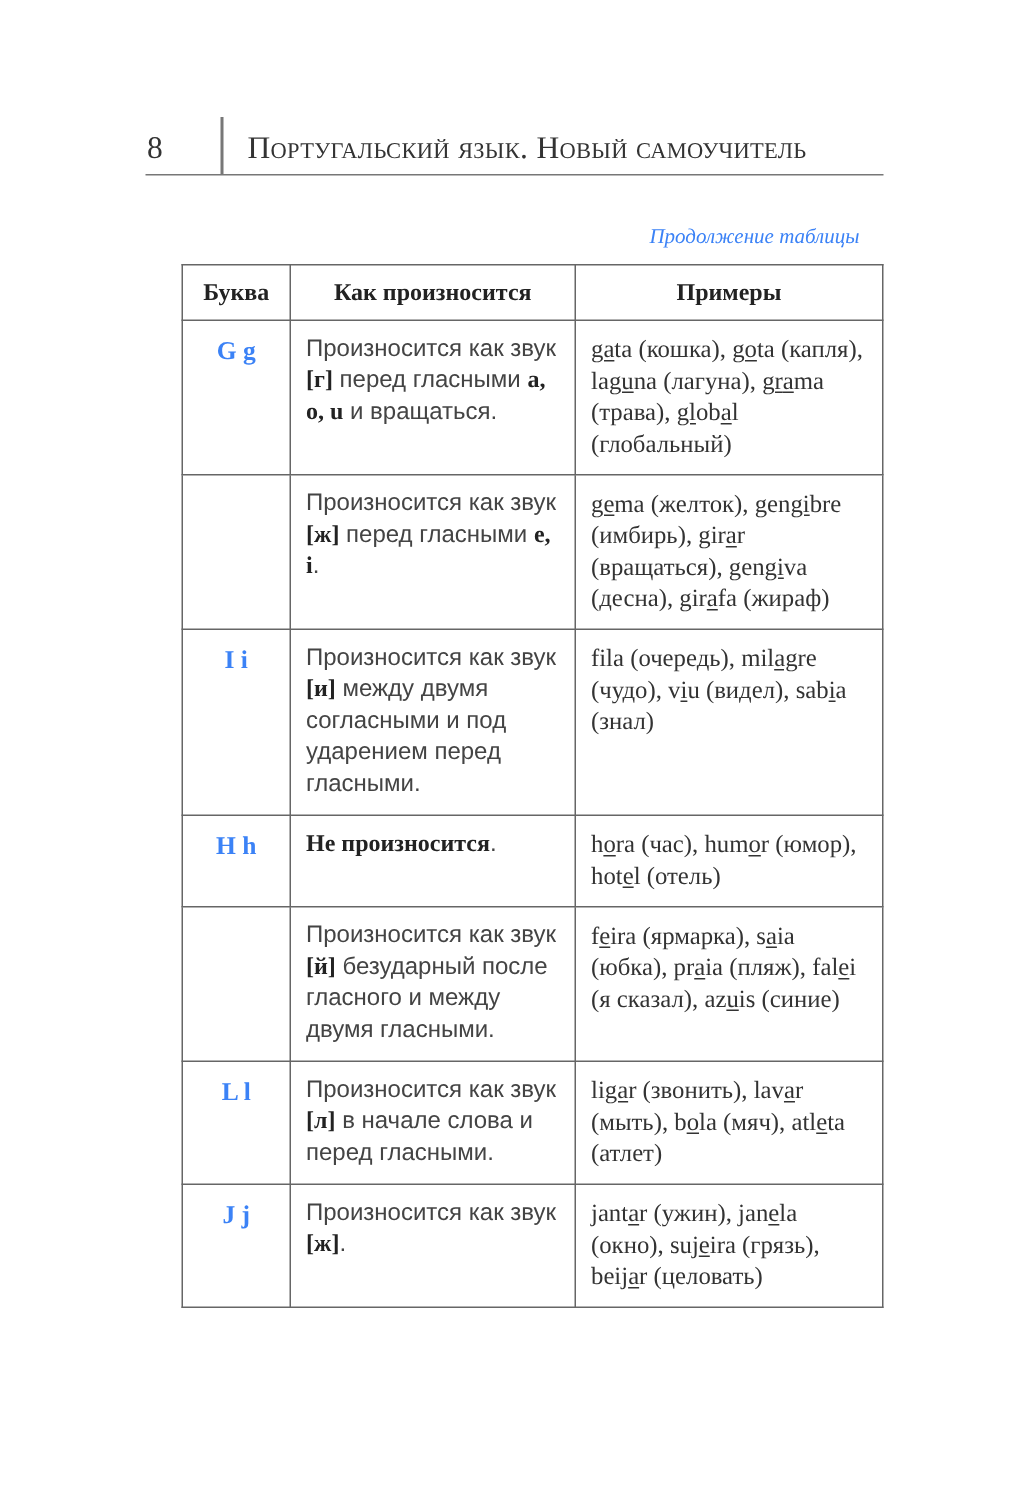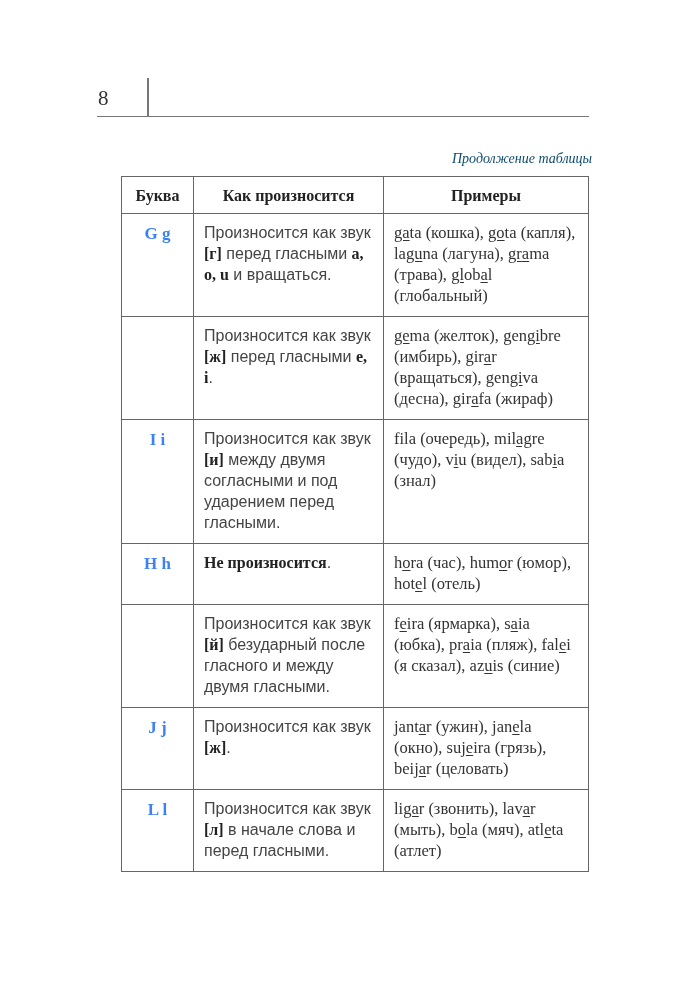--- a/index.html
+++ b/index.html
@@ -1,37 +1,38 @@
 <!DOCTYPE html>
 <html><head>
 <meta charset="utf-8">
 <style>
   html, body { margin:0; padding:0; background:#ffffff; }
   body { width:684px; height:1000px; position:relative; font-family:"Liberation Serif", serif; color:#2a2a2a; }
   .running-head { position:absolute; left:97px; top:80px; width:492px; height:36px; border-bottom:1.5px solid #777; }
   .page-num { position:absolute; left:1px; top:6px; font-size:21px; color:#333; }
   .head-sep { position:absolute; left:50px; top:-2px; width:1.5px; height:38px; background:#777; }
   .head-title { position:absolute; left:68px; top:6px; font-size:21px; color:#333; font-variant:small-caps; letter-spacing:0.2px; }
-  .caption { position:absolute; right:92px; top:151px; font-size:14px; font-style:italic; color:#0c4a6e; }
+  .caption { position:absolute; right:111px; top:151px; font-size:14px; font-style:italic; color:#3b82f6; }
   table { position:absolute; left:121px; top:176px; width:468px; border-collapse:collapse; }
   td, th { border:1.3px solid #666; vertical-align:top; font-size:16.5px; line-height:21px; }
   th { font-weight:bold; text-align:center; padding:8px 4px 7px; font-size:16px; color:#222; }
   td { padding:8px 8px 10px; }
   td.letter { text-align:center; font-weight:bold; width:55px; color:#3b82f6; padding-top:9px; font-size:17px;}
   td.desc { width:171px; font-family:"Liberation Sans", sans-serif; font-size:16px; color:#444; padding-left:10px; line-height:21px;}
   td.desc b { font-family:"Liberation Serif", serif; color:#222; }
   td.ex { color:#333; padding-left:10px; line-height:21px; }
   .u { text-decoration:underline; text-underline-offset:2px;margin-top:41px; }
 </style>
 </head>
 <body>
 
 <div class="running-head">
   <span class="page-num">8</span>
   <span class="head-sep"></span>
+  <span class="head-title">Португальский язык. Новый самоучитель</span>
 </div>
 
 <div class="caption">Продолжение таблицы</div>
 
 <table>
   <thead>
     <tr>
       <th>Буква</th>
       <th>Как произносится</th>
       <th>Примеры</th>
@@ -57,23 +58,23 @@
         <td class="letter">H h</td>
         <td class="desc"><b>Не произносится</b><span>.</span></td>
         <td class="ex"><span><span>h</span><span class="u">o</span><span>ra</span></span><span> (час), </span><span><span>hum</span><span class="u">o</span><span>r</span></span><span> (юмор), </span><span><span>hot</span><span class="u">e</span><span>l</span></span><span> (отель)</span></td>
       </tr>
       <tr>
         <td class="letter"></td>
         <td class="desc"><span>Произносится как звук </span><b>[й]</b><span> безударный после гласного и между двумя гласными.</span></td>
         <td class="ex"><span><span>f</span><span class="u">e</span><span>ira</span></span><span> (ярмарка), </span><span><span>s</span><span class="u">a</span><span>ia</span></span><span> (юбка), </span><span><span>pr</span><span class="u">a</span><span>ia</span></span><span> (пляж), </span><span><span>fal</span><span class="u">e</span><span>i</span></span><span> (я сказал), </span><span><span>az</span><span class="u">u</span><span>is</span></span><span> (синие)</span></td>
       </tr>
       <tr>
+        <td class="letter">L l</td>
+        <td class="desc"><span>Произносится как звук </span><b>[л]</b><span> в начале слова и перед гласными.</span></td>
+        <td class="ex"><span><span>li</span><span class="u">ga</span><span>r</span></span><span> (звонить), </span><span><span>lav</span><span class="u">a</span><span>r</span></span><span> (мыть), </span><span><span>b</span><span class="u">o</span><span>la</span></span><span> (мяч), </span><span><span>atl</span><span class="u">e</span><span>ta</span></span><span> (атлет)</span></td>
+      </tr>
+      <tr>
         <td class="letter">J j</td>
         <td class="desc"><span>Произносится как звук </span><b>[ж]</b><span>.</span></td>
         <td class="ex"><span><span>jant</span><span class="u">a</span><span>r</span></span><span> (ужин), </span><span><span>jan</span><span class="u">e</span><span>la</span></span><span> (окно), </span><span><span>suj</span><span class="u">e</span><span>ira</span></span><span> (грязь), </span><span><span>beij</span><span class="u">a</span><span>r</span></span><span> (целовать)</span></td>
-      </tr>
-      <tr>
-        <td class="letter">L l</td>
-        <td class="desc"><span>Произносится как звук </span><b>[л]</b><span> в начале слова и перед гласными.</span></td>
-        <td class="ex"><span><span>li</span><span class="u">ga</span><span>r</span></span><span> (звонить), </span><span><span>lav</span><span class="u">a</span><span>r</span></span><span> (мыть), </span><span><span>b</span><span class="u">o</span><span>la</span></span><span> (мяч), </span><span><span>atl</span><span class="u">e</span><span>ta</span></span><span> (атлет)</span></td>
       </tr>
     </tbody>
 </table>
 
 </body></html>

